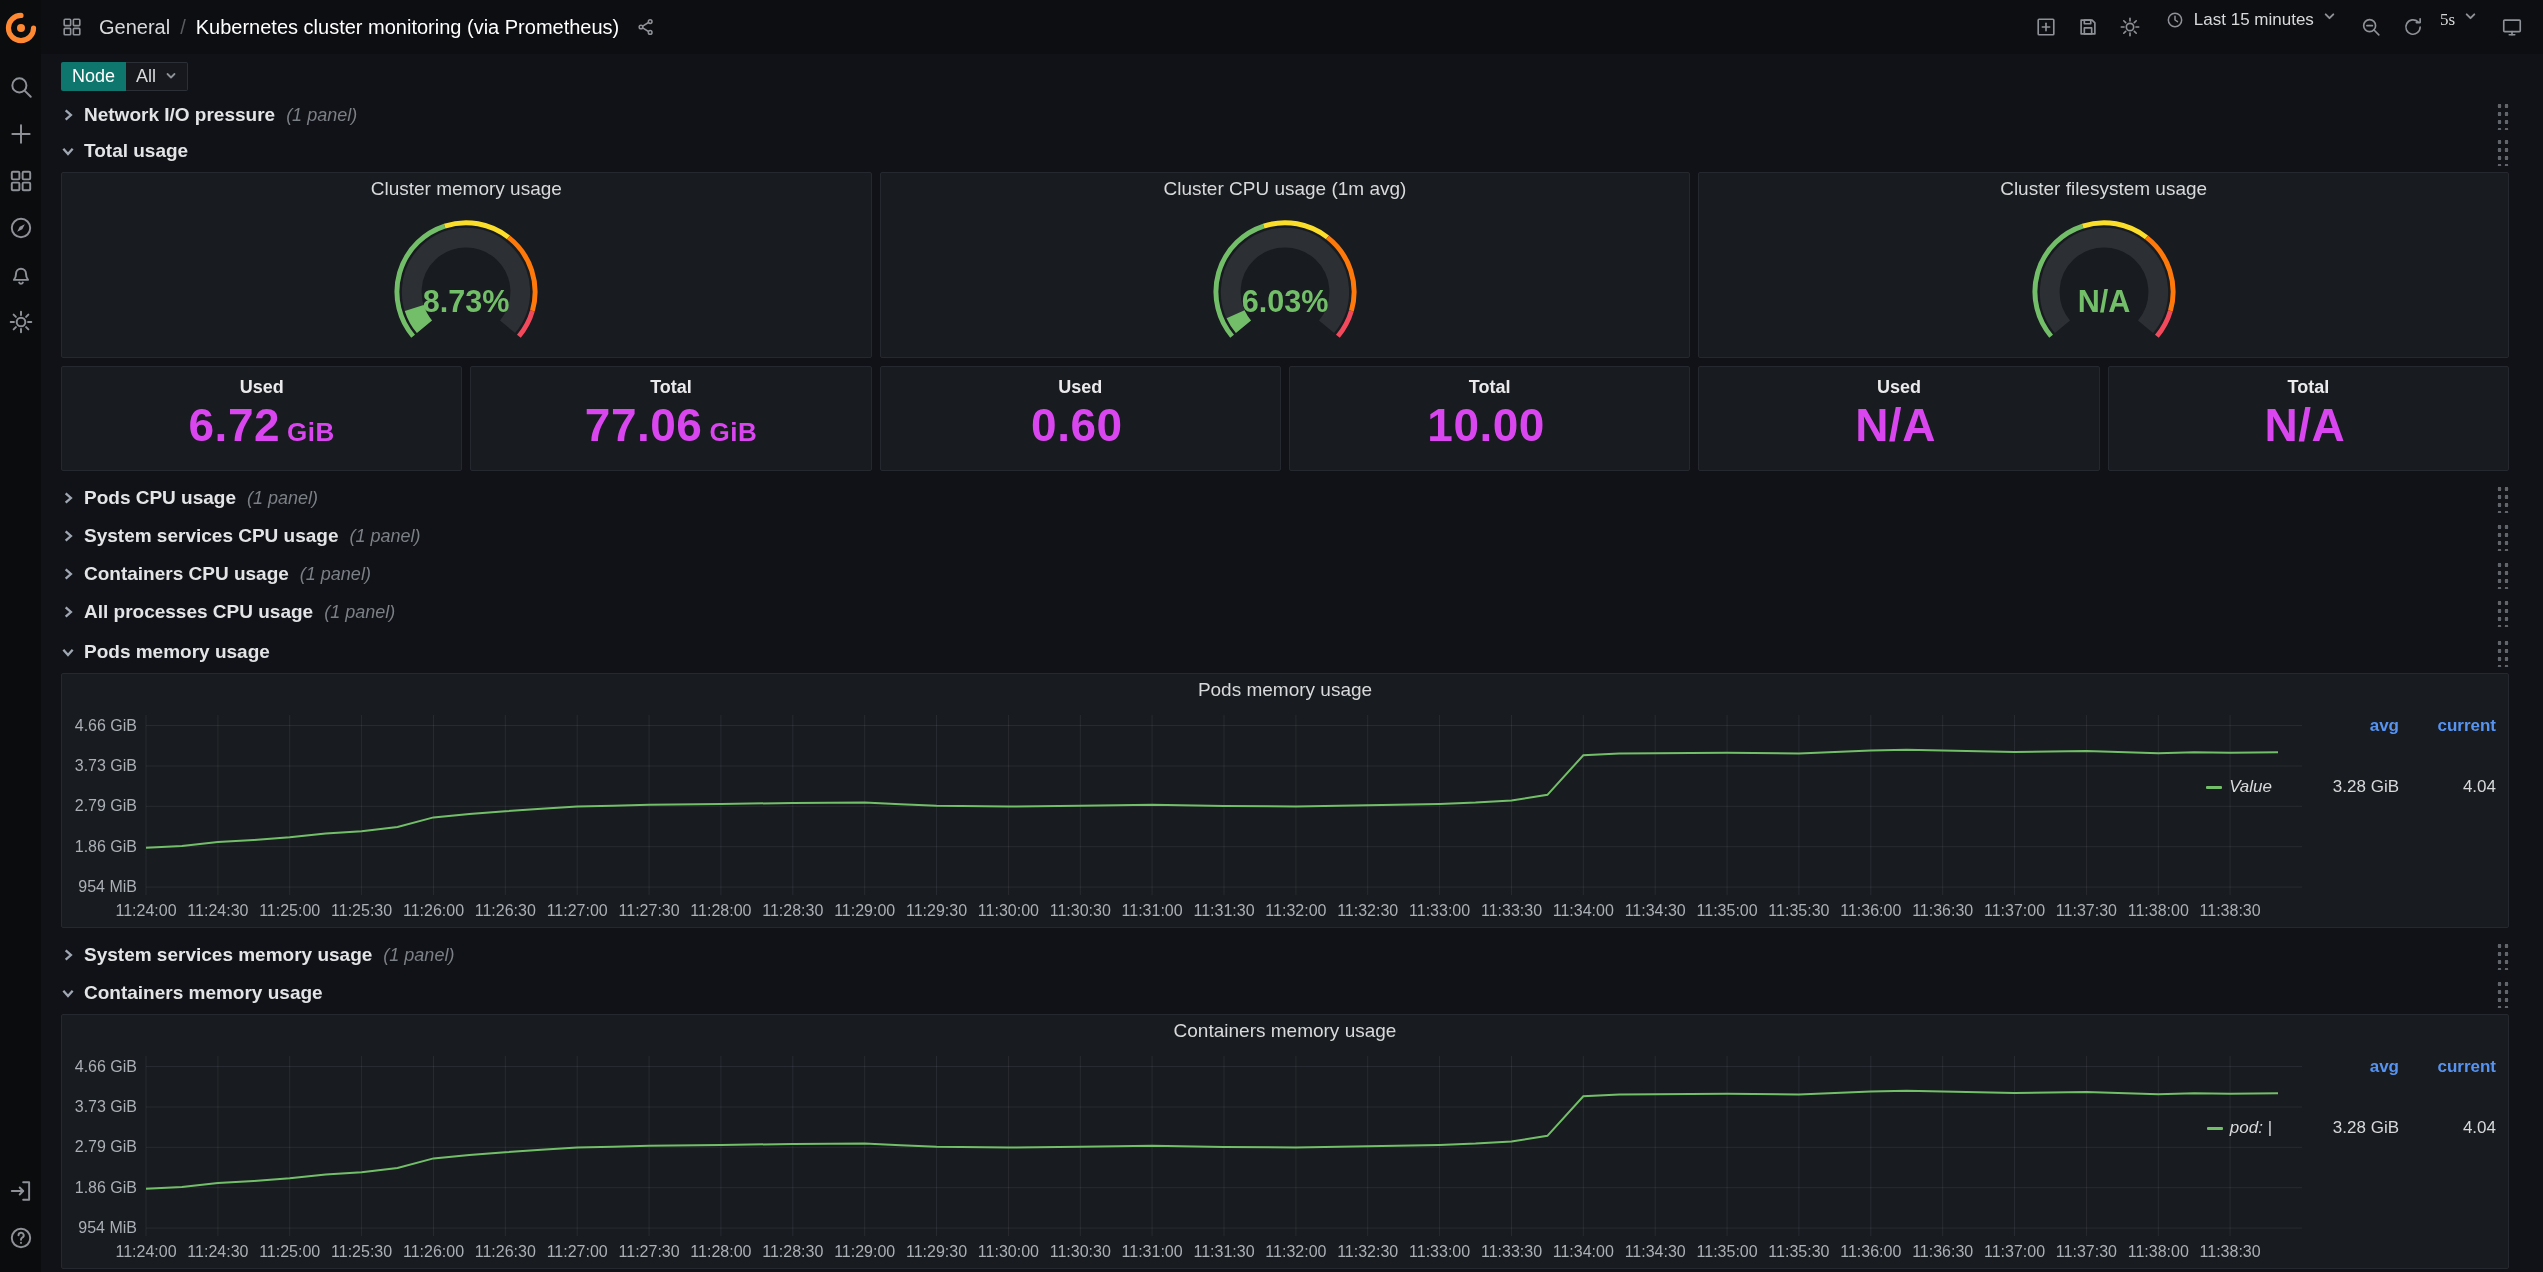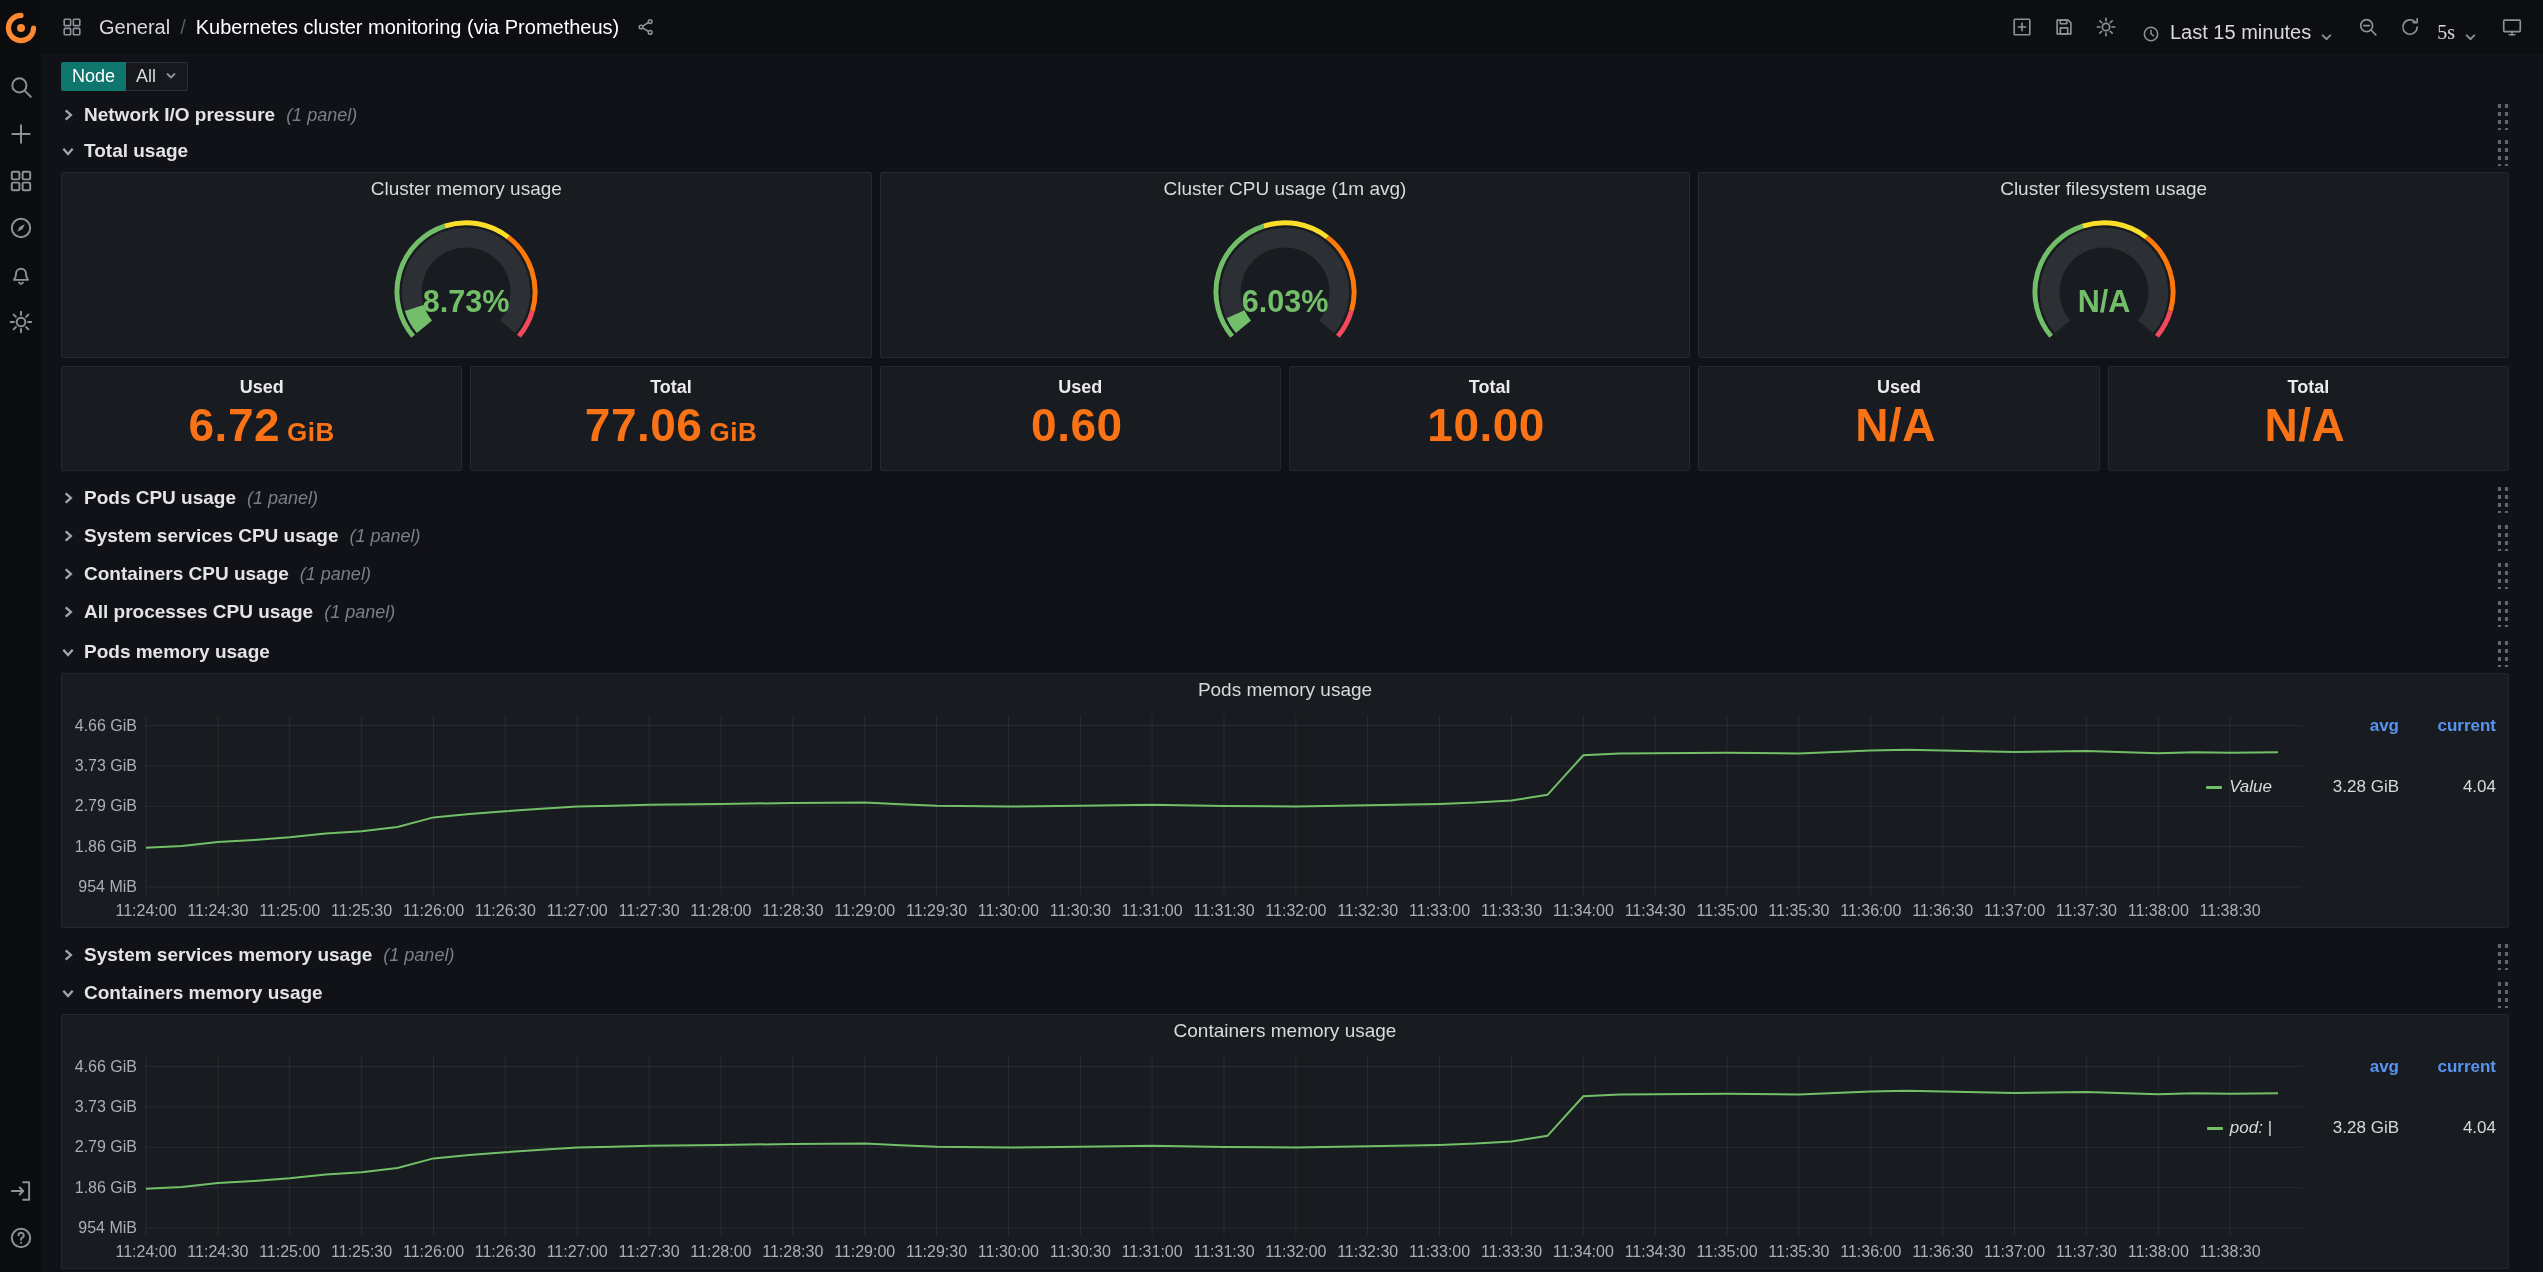--- a/index.html
+++ b/index.html
@@ -28,22 +28,22 @@
     height:54px; display:flex; align-items:center; justify-content:space-between;
     padding:0 14px 0 14px; background:#0d0e12;
   }
   .nav-left { display:flex; align-items:center; gap:10px; }
   .crumb-section { color:#d8d9da; font-size:20px; cursor:pointer; }
   .crumb-sep { color:#585b60; font-size:20px; }
   .crumb-title { color:#ffffff; font-size:20px; }
   .nav-right { display:flex; align-items:center; gap:8px; }
   .icon-btn { width:34px; height:34px; display:flex; align-items:center; justify-content:center; cursor:pointer; }
   .toolbar-btn {
-    display:flex; align-items:flex-end; gap:9px; height:34px; padding:0 10px;
-    background:transparent; border:none; color:#d8d9da; font-size:20px;
+    display:flex; align-items:flex-start; gap:9px; height:34px; padding:0 10px;
+    background:transparent; border:none; color:#d8d9da; font-size:17px;
     font-family:inherit; cursor:pointer;
   }
 
   
   .submenu { height:44px; display:flex; align-items:center; padding:0 0 0 20px; }
   .var-chip { display:flex; height:29px; font-size:18px; cursor:pointer; }
   .var-label { background:#0f766e; color:#fff; display:flex; align-items:center; padding:0 11px; border-radius:2px 0 0 2px; }
   .var-value { background:#16181d; border:1px solid #2c3036; border-left:none; display:flex; align-items:center; gap:9px; padding:0 10px; color:#d8d9da; border-radius:0 2px 2px 0; }
 
   
@@ -62,21 +62,21 @@
   .panel { background:#181b1f; border:1px solid #25282e; border-radius:2px; position:relative; }
   .panel-title { height:32px; display:flex; align-items:center; justify-content:center; font-size:19px; color:#d8d9da; cursor:pointer; white-space:nowrap; }
 
   .gauge-grid { display:grid; grid-template-columns:repeat(3,1fr); gap:8px; }
   .gauge-panel { height:186px; display:flex; flex-direction:column; align-items:center; }
   .gauge-value { fill:#73bf69; font-size:31px; font-weight:700; text-anchor:middle; font-family:inherit; }
 
   .stat-grid { display:grid; grid-template-columns:repeat(6,1fr); gap:8px; }
   .stat-panel { height:105px; display:flex; flex-direction:column; align-items:center; }
   .stat-label { margin-top:10px; font-size:18px; font-weight:700; color:#eaeaec; }
-  .stat-value { margin-top:3px; font-size:46px; font-weight:600; color:#f97316; line-height:1.05; letter-spacing:.5px; }
+  .stat-value { margin-top:3px; font-size:46px; font-weight:600; color:#d946ef; line-height:1.05; letter-spacing:.5px; }
   .stat-unit { font-size:26px; font-weight:600; margin-left:7px; }
 
   .graph-panel { height:255px; }
   .chart-svg { position:absolute; left:0; top:33px; }
   .xlab { fill:#abafb6; font-size:16px; text-anchor:middle; font-family:inherit; }
   .ylab { fill:#abafb6; font-size:16px; text-anchor:end; font-family:inherit; }
   .grid { stroke:rgba(204,204,220,0.09); stroke-width:1; }
   .series { fill:none; stroke-width:2; }
 
   .legend { position:absolute; right:12px; top:42px; font-size:17px; }

